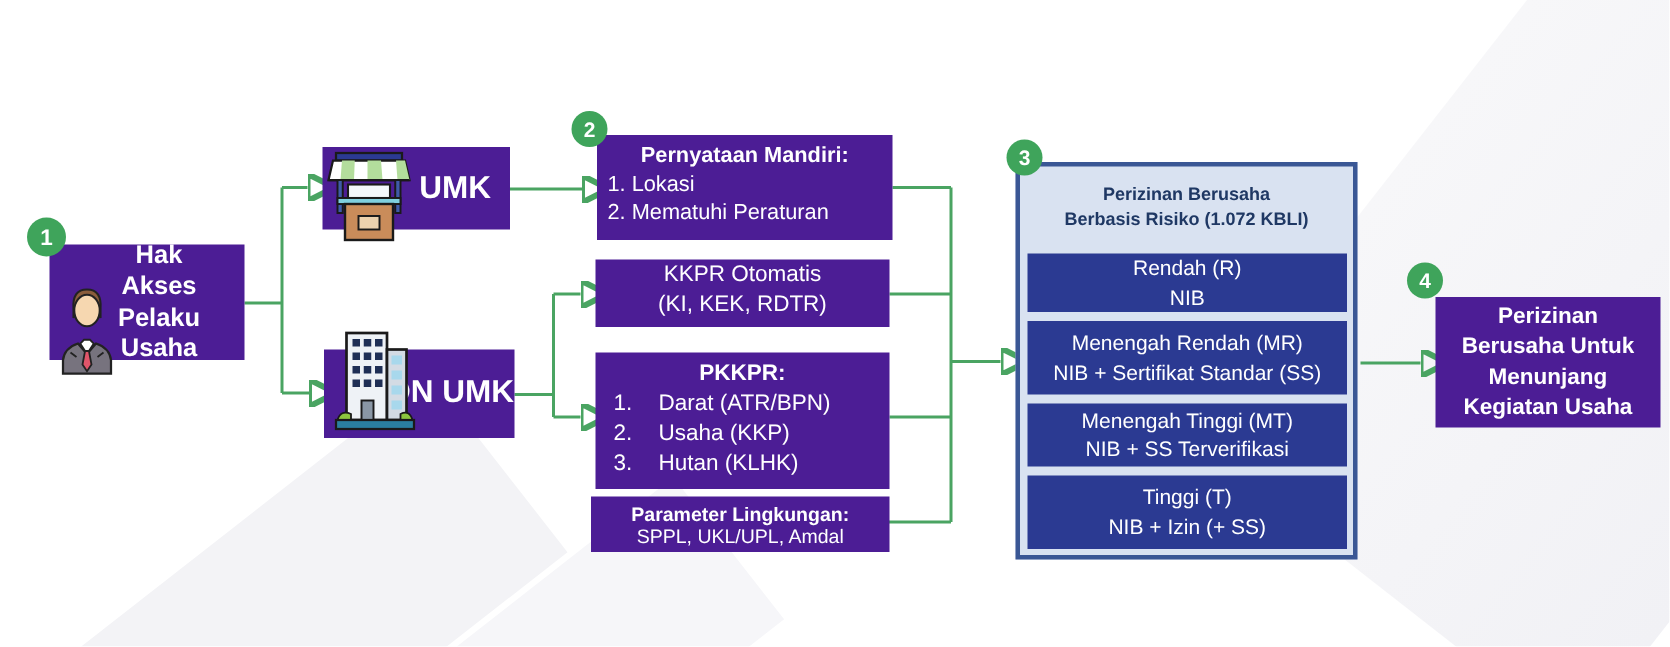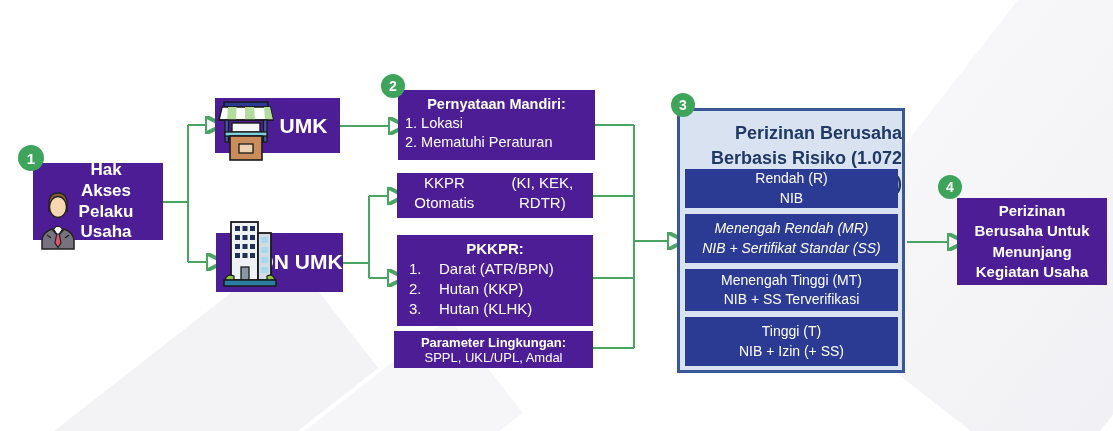--- a/index.html
+++ b/index.html
@@ -27,36 +27,36 @@
 
   .umk{left:215px;top:98px;width:125px;height:55px;display:flex;align-items:center;}
   .umk .t{width:100%;padding-left:52px;text-align:center;font-weight:bold;font-size:21px;}
   .nonumk{left:216px;top:233px;width:127px;height:59px;display:flex;align-items:center;}
   .nonumk .t{width:100%;padding-left:26px;text-align:center;font-weight:bold;font-size:21px;line-height:1.15;}
 
   .box2{left:398px;top:90px;width:197px;height:70px;padding-top:6px;}
   .box2 .title{text-align:center;font-weight:bold;font-size:14.5px;margin-bottom:2px;}
   .box2 .item{font-size:14.5px;padding-left:7px;line-height:1.32;}
 
-  .kkpr{left:397px;top:173px;width:196px;height:45px;display:flex;justify-content:flex-start;text-align:center;font-size:15px;line-height:1.35;}
+  .kkpr{left:397px;top:173px;width:196px;height:45px;display:flex;flex-direction:column;justify-content:flex-start;text-align:center;font-size:15px;line-height:1.35;}
 
   .pkkpr{left:397px;top:235px;width:196px;height:91px;padding-top:5px;}
   .pkkpr .title{text-align:center;font-weight:bold;font-size:15px;margin-bottom:2px;}
   .pkkpr .row{display:flex;font-size:15px;line-height:1.33;padding-left:12px;}
   .pkkpr .num{width:30px;}
 
   .lingk{left:394px;top:331px;width:199px;height:37px;display:flex;flex-direction:column;justify-content:center;text-align:center;}
   .lingk .title{font-weight:bold;font-size:13px;}
   .lingk .sub{font-size:13px;}
 
   .panel3{position:absolute;left:677px;top:108px;width:228px;height:265px;background:#d9e2f1;border:3px solid #3a5795;box-sizing:border-box;}
-  .panel3 .ptitle{margin-top:10px;text-align:right;color:#1f3864;font-weight:bold;font-size:18px;line-height:1.4;}
+  .panel3 .ptitle{margin-top:10px;text-align:center;color:#1f3864;font-weight:bold;font-size:12px;line-height:1.4;}
   .level{position:absolute;left:5px;width:213px;background:#2b3a92;color:#fff;display:flex;flex-direction:column;justify-content:center;text-align:center;font-size:14px;line-height:1.38;}
   .lv1{top:58px;height:39px;}
-  .lv2{top:103px;height:49px;font-style:italic;}
+  .lv2{top:103px;height:49px;}
   .lv3{top:158px;height:42px;}
   .lv4{top:206px;height:49px;}
 
   .box4{left:957px;top:198px;width:150px;height:87px;display:flex;align-items:center;justify-content:center;text-align:center;font-weight:bold;font-size:15px;line-height:1.35;padding:0 8px;}
 
   .badge{position:absolute;border-radius:50%;background:#3fa45b;color:#fff;font-weight:bold;display:flex;align-items:center;justify-content:center;z-index:5;}
   .b1{left:18px;top:145px;width:26px;height:26px;font-size:15px;}
   .b2{left:381px;top:74px;width:24px;height:24px;font-size:14px;}
   .b3{left:671px;top:93px;width:24px;height:24px;font-size:14px;}
   .b4{left:938px;top:175px;width:24px;height:24px;font-size:14px;}
@@ -173,21 +173,21 @@
   </div>
 
   <div class="bluebox pkkpr">
     <div class="title">PKKPR:</div>
     <div class="row">
       <span class="num">1.</span>
       <span>Darat (ATR/BPN)</span>
     </div>
     <div class="row">
       <span class="num">2.</span>
-      <span>Hutan (KKP)</span>
+      <span>Usaha (KKP)</span>
     </div>
     <div class="row">
       <span class="num">3.</span>
       <span>Hutan (KLHK)</span>
     </div>
   </div>
 
   <div class="bluebox lingk">
     <div class="title">Parameter Lingkungan:</div>
     <div class="sub">SPPL, UKL/UPL, Amdal</div>

